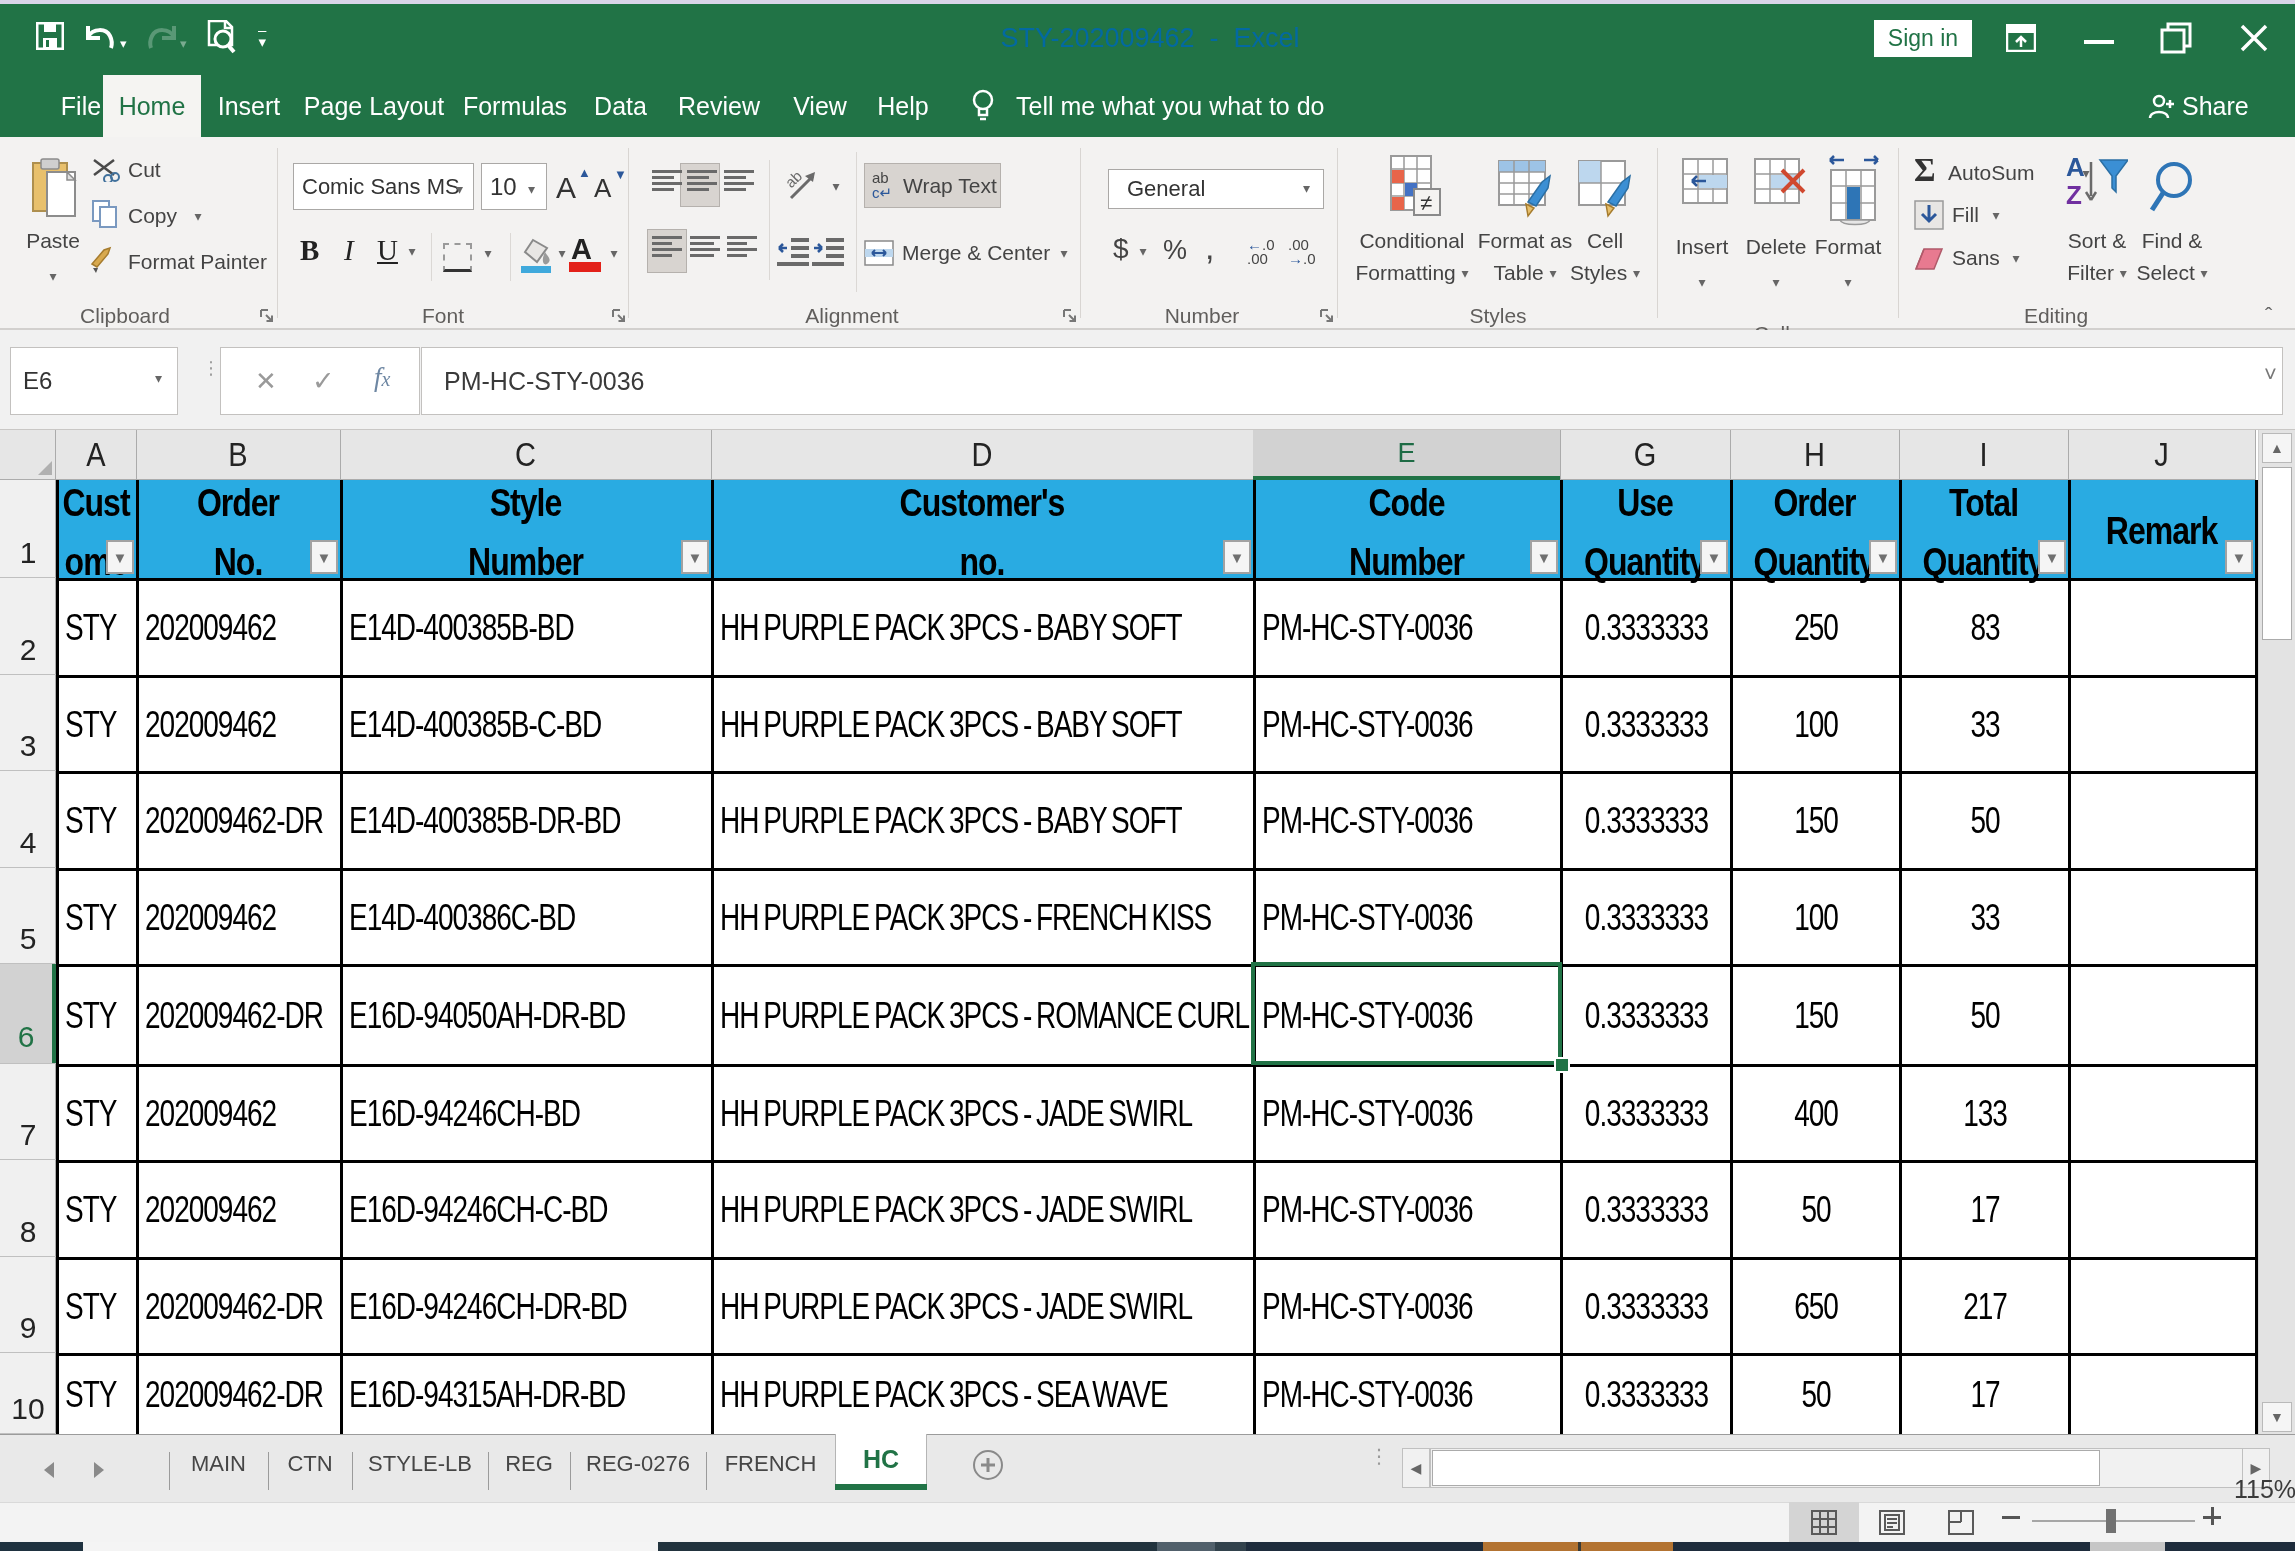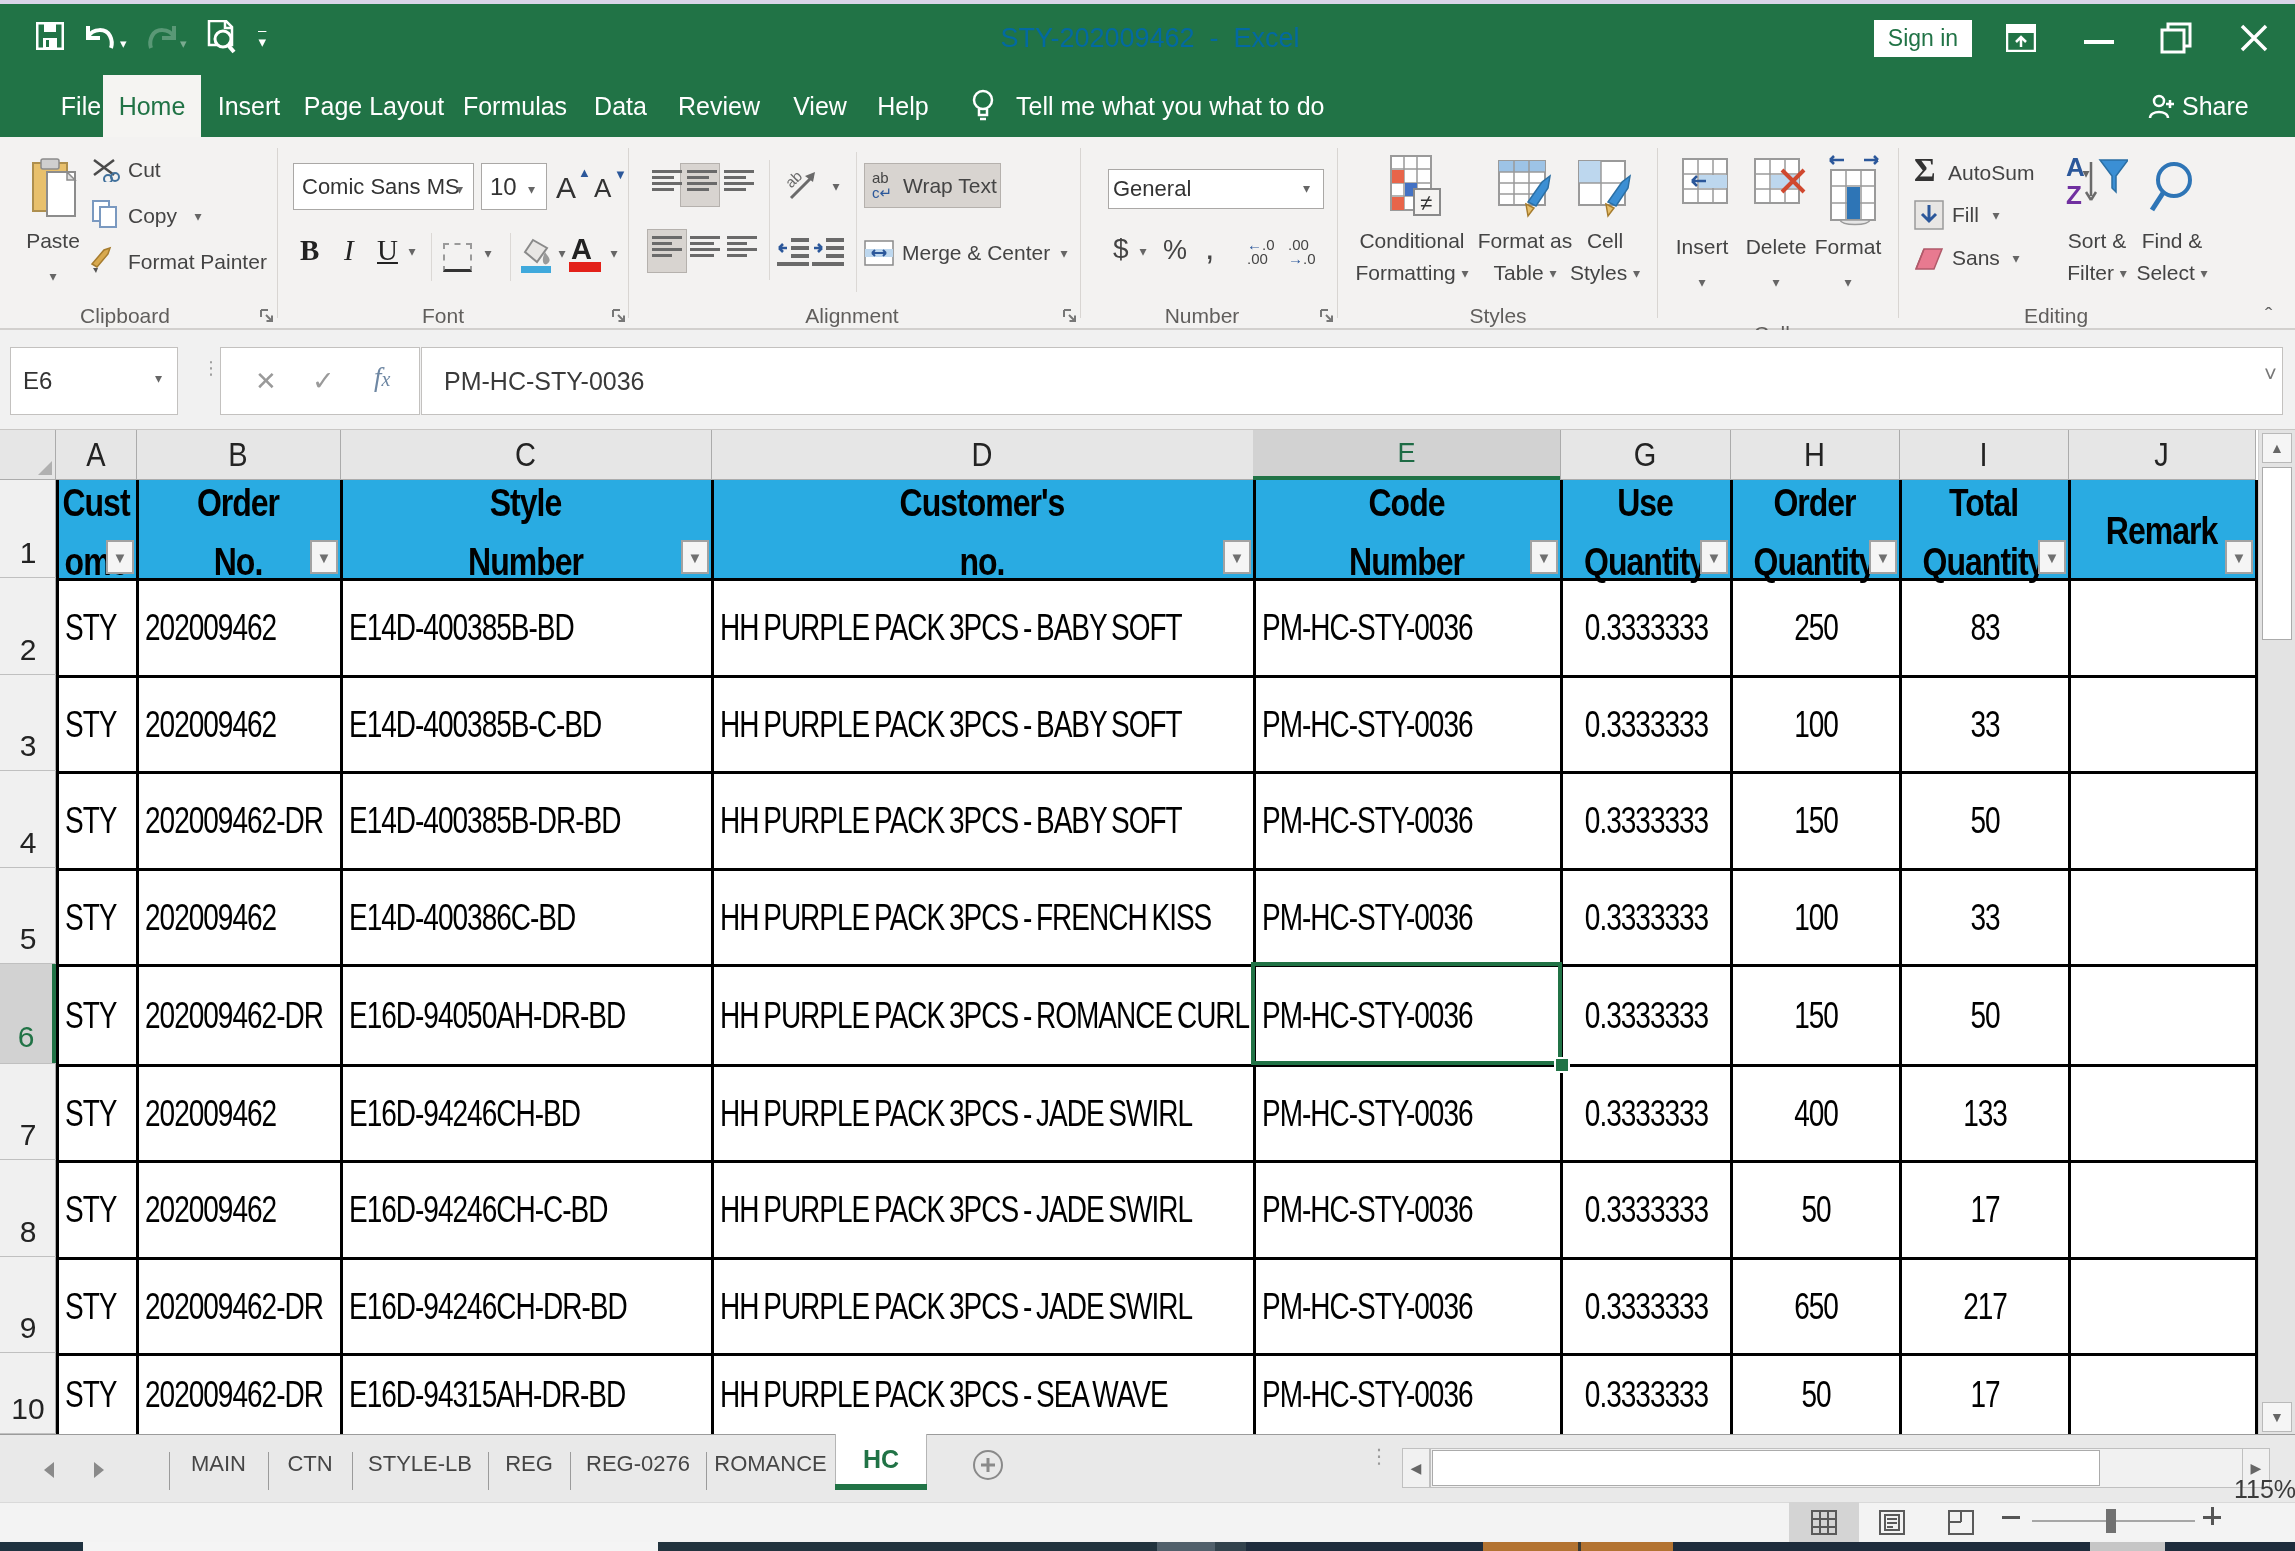--- a/index.html
+++ b/index.html
@@ -246,21 +246,21 @@
 <div class="ab cl rtxt" style="left:903px;top:163px;width:100px;height:45px">Wrap Text</div>
 
 <svg class="ab" style="left:864px;top:240px" width="30" height="26" viewBox="0 0 30 26">
  <rect x="1" y="1" width="28" height="24" fill="#fff" stroke="#8a8a8a" stroke-width="1.5"></rect>
  <rect x="1" y="9" width="28" height="8" fill="#bdd7ee"></rect>
  <path d="M8 13 L22 13 M8 13 L11 10 M8 13 L11 16 M22 13 L19 10 M22 13 L19 16" stroke="#2b579a" stroke-width="2" fill="none"></path>
 </svg>
 <div class="ab cl rtxt" style="left:902px;top:241px;width:160px;height:24px">Merge &amp; Center</div>
 <div class="ab ct dd" style="left:1056px;top:245px;width:16px;height:16px">▾</div>
 
-<div class="ab combo cl" style="left:1108px;top:169px;width:216px;height:40px;color:#333;font-size:22px;padding-left:4px;box-sizing:border-box">General</div>
+<div class="ab combo cl" style="left:1108px;top:169px;width:216px;height:40px;color:#333;font-size:22px;padding-left:18px;box-sizing:border-box">General</div>
 <div class="ab dd" style="left:1303px;top:180px">▾</div>
 <div class="ab" style="left:1113px;top:233px;color:#444;font-size:28px">$</div>
 <div class="ab ct dd" style="left:1135px;top:243px;width:16px;height:16px">▾</div>
 <div class="ab" style="left:1163px;top:235px;color:#444;font-size:27px">%</div>
 <div class="ab" style="left:1205px;top:228px;color:#444;font-size:34px">,</div>
 <div class="ab" style="left:1247px;top:238px;color:#444;font-size:15px;line-height:14px"><span style="color:#2b579a">←</span>.0<br>.00</div>
 <div class="ab" style="left:1288px;top:238px;color:#444;font-size:15px;line-height:14px">.00<br><span style="color:#2b579a">→</span>.0</div>
 
 <svg class="ab" style="left:1390px;top:155px" width="52" height="70" viewBox="0 0 52 70">
  <rect x="1" y="1" width="40" height="54" fill="#fff" stroke="#9a9a9a" stroke-width="2"></rect>
@@ -551,21 +551,21 @@
 <div class="ab" style="left:268px;top:1452px;width:1px;height:38px;background:#9b9b9b"></div>
 <div class="ab" style="left:352px;top:1452px;width:1px;height:38px;background:#9b9b9b"></div>
 <div class="ab" style="left:488px;top:1452px;width:1px;height:38px;background:#9b9b9b"></div>
 <div class="ab" style="left:570px;top:1452px;width:1px;height:38px;background:#9b9b9b"></div>
 <div class="ab" style="left:706px;top:1452px;width:1px;height:38px;background:#9b9b9b"></div>
 <div class="ab ct stab" style="left:169px;top:1436px;width:99px;height:56px">MAIN</div>
 <div class="ab ct stab" style="left:268px;top:1436px;width:84px;height:56px">CTN</div>
 <div class="ab ct stab" style="left:352px;top:1436px;width:136px;height:56px">STYLE-LB</div>
 <div class="ab ct stab" style="left:488px;top:1436px;width:82px;height:56px">REG</div>
 <div class="ab ct stab" style="left:570px;top:1436px;width:136px;height:56px">REG-0276</div>
-<div class="ab ct stab" style="left:706px;top:1436px;width:129px;height:56px">ROMANCE</div>
+<div class="ab ct stab" style="left:706px;top:1436px;width:129px;height:56px">FRENCH</div>
 <div class="ab" style="left:835px;top:1434px;width:92px;height:50px;background:#fff;border-left:1px solid #b5b5b5;border-right:1px solid #b5b5b5;box-sizing:border-box"></div>
 <div class="ab" style="left:835px;top:1484px;width:92px;height:6px;background:#217346"></div>
 <div class="ab ct" style="left:835px;top:1434px;width:92px;height:50px;color:#217346;font-weight:bold;font-size:25px">HC</div>
 <svg class="ab" style="left:972px;top:1449px" width="32" height="32" viewBox="0 0 32 32">
  <circle cx="16" cy="16" r="14" fill="none" stroke="#8a8a8a" stroke-width="2"></circle>
  <path d="M16 9 L16 23 M9 16 L23 16" stroke="#8a8a8a" stroke-width="3"></path>
   </svg>
 <div class="ab" style="left:1369px;top:1450px;color:#9a9a9a;font-size:20px;line-height:12px">⋮</div>
 <div class="ab ct" style="left:1402px;top:1448px;width:28px;height:40px;background:#f1f1f1;border:1px solid #c0c0c0;box-sizing:border-box;color:#666;font-size:14px">◀</div>
 <div class="ab" style="left:1430px;top:1448px;width:840px;height:40px;background:#f1f1f1;border:1px solid #c0c0c0;box-sizing:border-box"></div>

